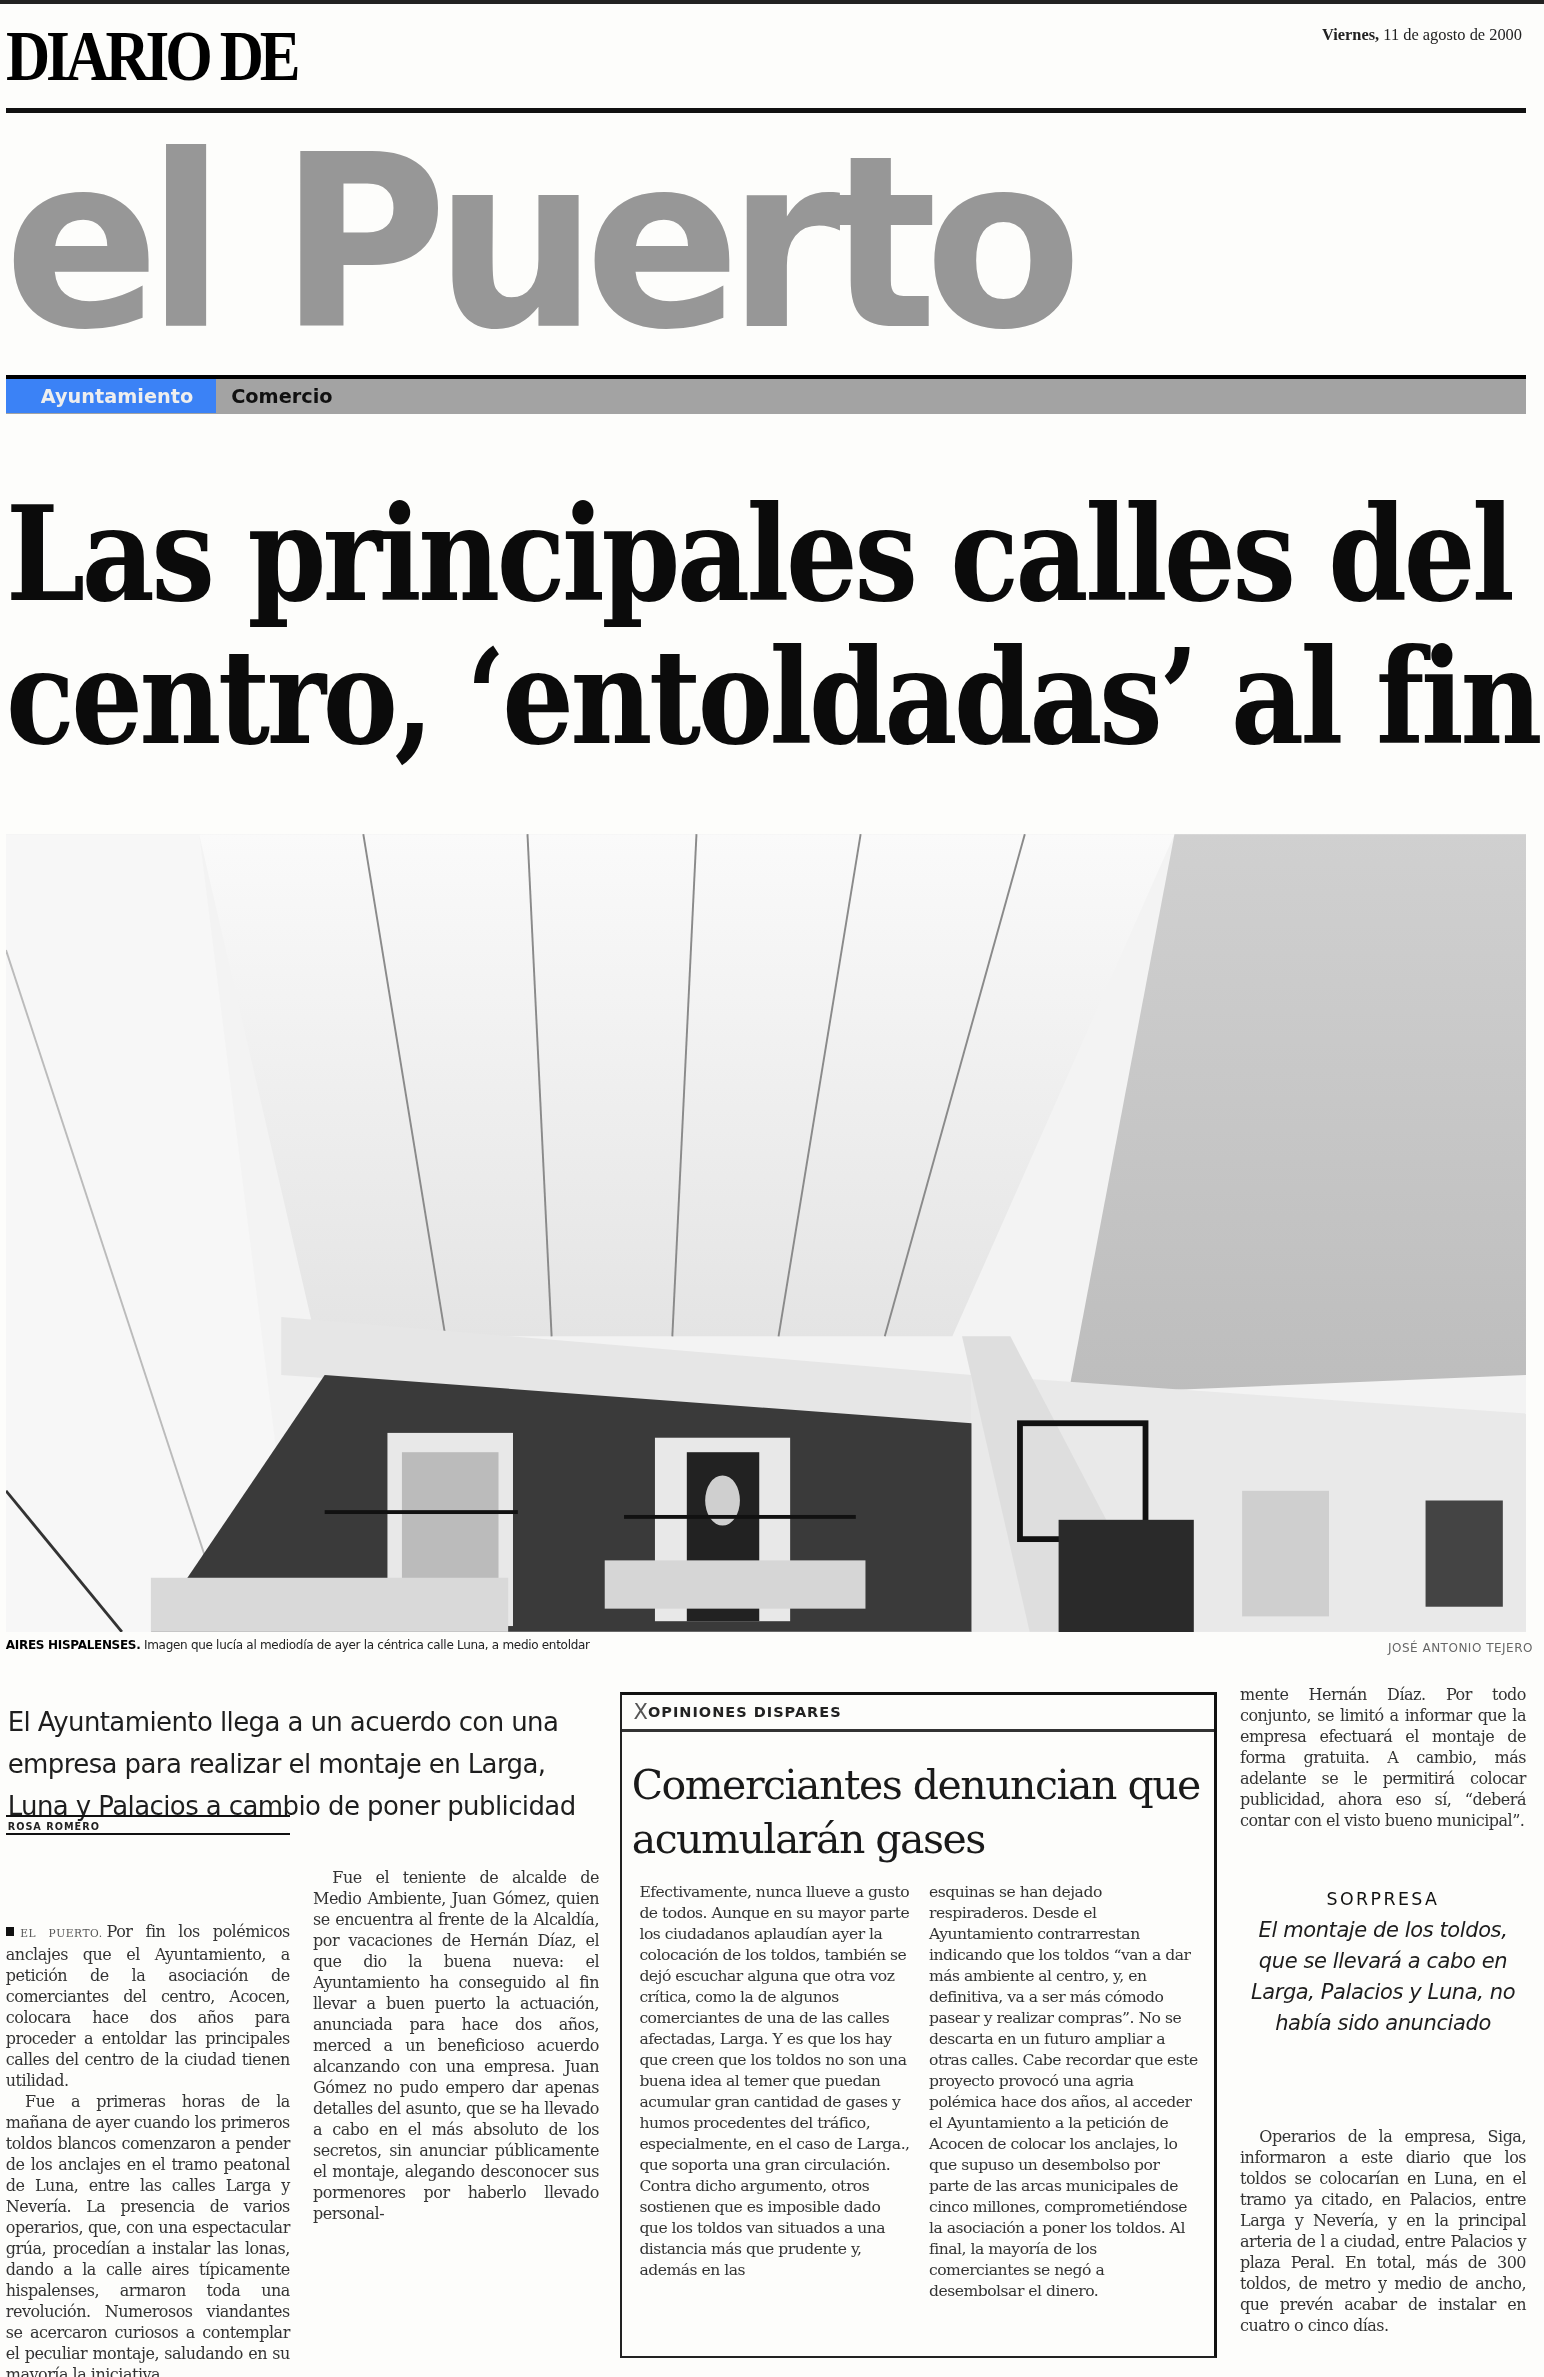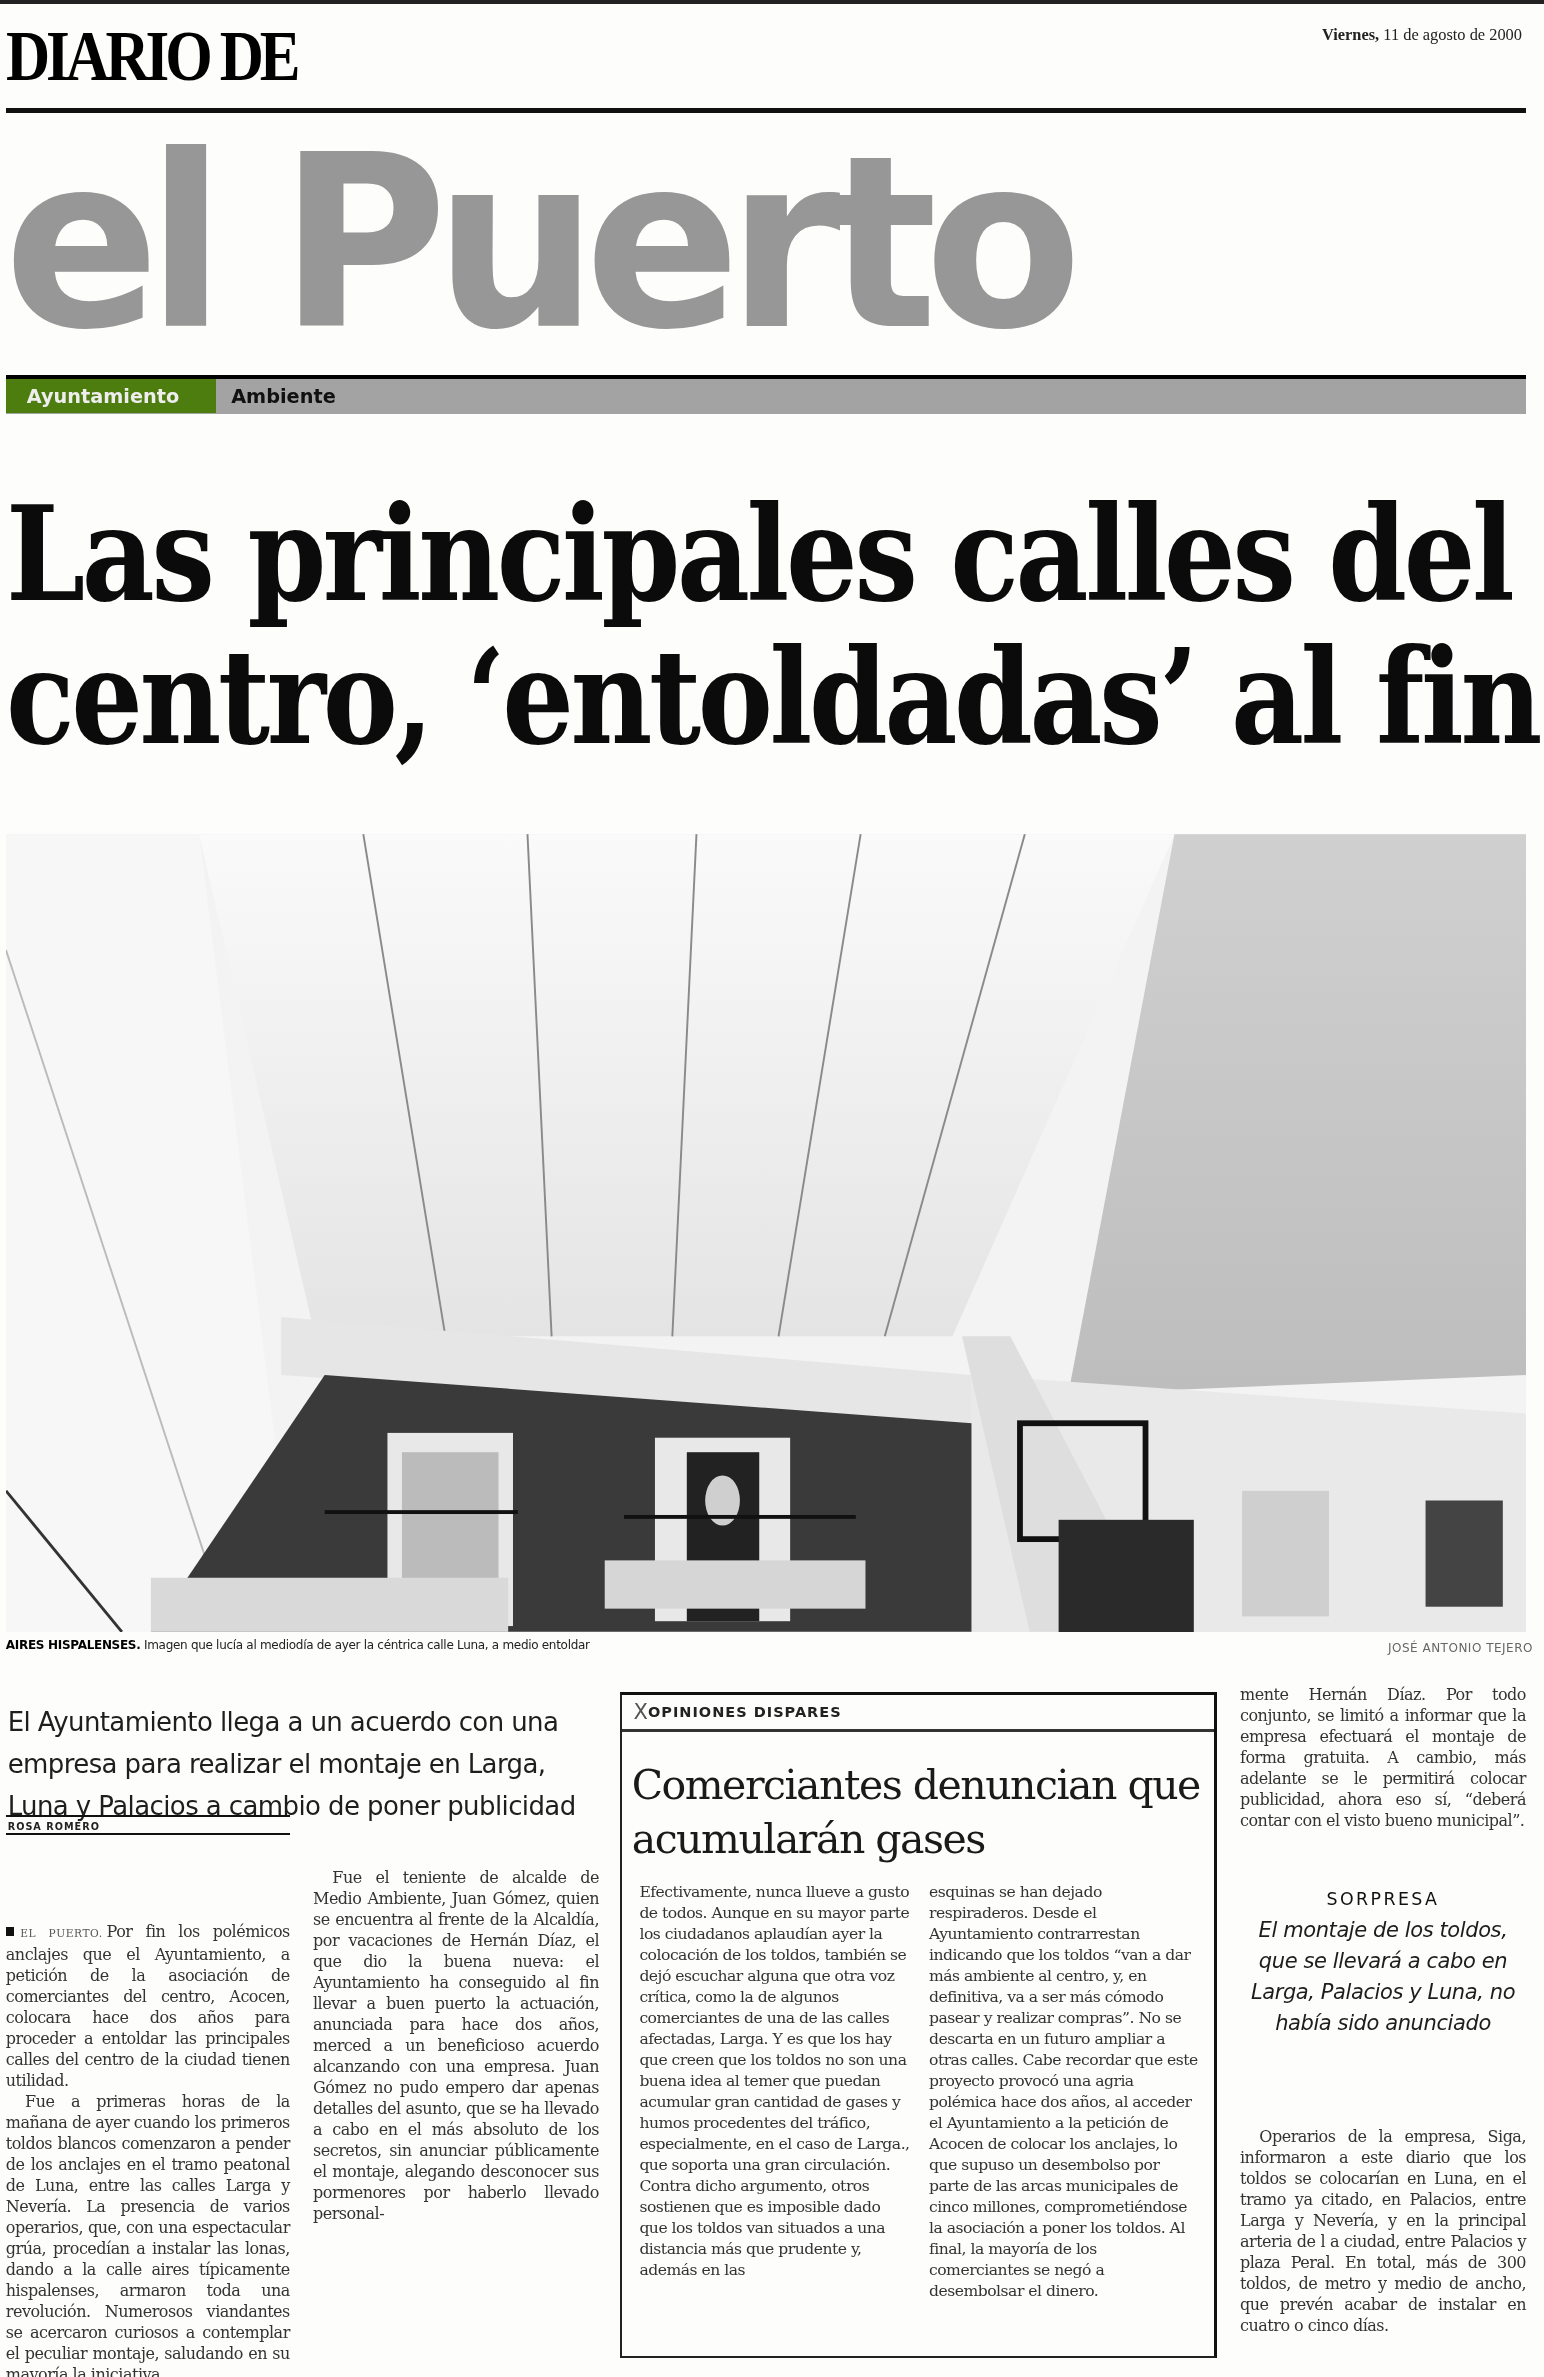--- a/index.html
+++ b/index.html
@@ -8,21 +8,21 @@
 
   .top-rule { position: absolute; left: 0; top: 0; width: 1545px; height: 3.9px; background: #222; }
   .masthead-small { position: absolute; left: 5.8px; top: 21px; font-family: "Liberation Serif", serif; font-weight: bold; font-size: 71px; letter-spacing: -4.8px; color: #000; transform: scaleX(0.86); transform-origin: left top; line-height: 1; }
   .date { position: absolute; right: 23px; top: 25px; font-family: "Liberation Serif", serif; font-size: 16.4px; color: #222; }
   .date b { font-weight: bold; }
   .rule-2 { position: absolute; left: 5.8px; top: 108px; width: 1520px; height: 4.8px; background: #111; }
   .masthead-big { position: absolute; left: 3.9px; top: 124px; font-family: "DejaVu Sans", sans-serif; font-weight: bold; font-size: 239px; letter-spacing: -13.5px; color: #979797; line-height: 1; transform: scaleX(0.96); transform-origin: left top; }
 
   .section-bar { position: absolute; left: 5.8px; top: 375px; width: 1520px; height: 39px; border-top: 4.8px solid #000; background: #a3a3a3; display: flex; }
   .section-tab { height: 34px; display: flex; align-items: center; font-family: "DejaVu Sans", sans-serif; font-weight: bold; font-size: 19.3px; }
-  .section-tab.active { background: #4d7c0f; color: #eeeeee; padding: 0 21px; width: 210px; }
+  .section-tab.active { background: #3b82f6; color: #eeeeee; padding: 0 35px; width: 210px; }
   .section-tab.plain { color: #111; padding: 0 15.4px; }
 
   .headline { position: absolute; left: 5.8px; top: 483px; width: 1535px; font-family: "DejaVu Serif", serif; font-weight: bold; font-size: 131px; line-height: 143px; letter-spacing: -3.9px; color: #0b0b0b; transform: scaleX(0.86); transform-origin: left top; white-space: nowrap; }
 
   .photo { position: absolute; left: 5.8px; top: 834px; width: 1520px; height: 798px; background: #cfcfcf; overflow: hidden; }
   .photo svg { display: block; }
 
   .caption { position: absolute; left: 5.8px; top: 1638px; font-family: "DejaVu Sans", sans-serif; font-size: 12px; color: #222; letter-spacing: -0.3px; }
   .caption b { font-weight: bold; color: #000; }
   .credit { position: absolute; right: 12px; top: 1641px; font-family: "DejaVu Sans", sans-serif; font-size: 12px; color: #666; letter-spacing: 0.5px; }
@@ -62,21 +62,21 @@
 
 <div class="top-rule"></div>
 
 <div class="masthead-small">DIARIO DE</div>
 <div class="date"><b>Viernes,</b><span> 11 de agosto de 2000</span></div>
 <div class="rule-2"></div>
 <div class="masthead-big">el Puerto</div>
 
 <div class="section-bar">
   <div class="section-tab active">Ayuntamiento</div>
-  <div class="section-tab plain">Ambiente</div>
+  <div class="section-tab plain">Comercio</div>
 </div>
 
 <h1 class="headline">
   <div>Las principales calles del</div>
   <div>centro, ‘entoldadas’ al fin</div>
 </h1>
 
 <div class="photo">
   <svg width="1520" height="798" viewBox="0 0 1574 826">
     <defs>

